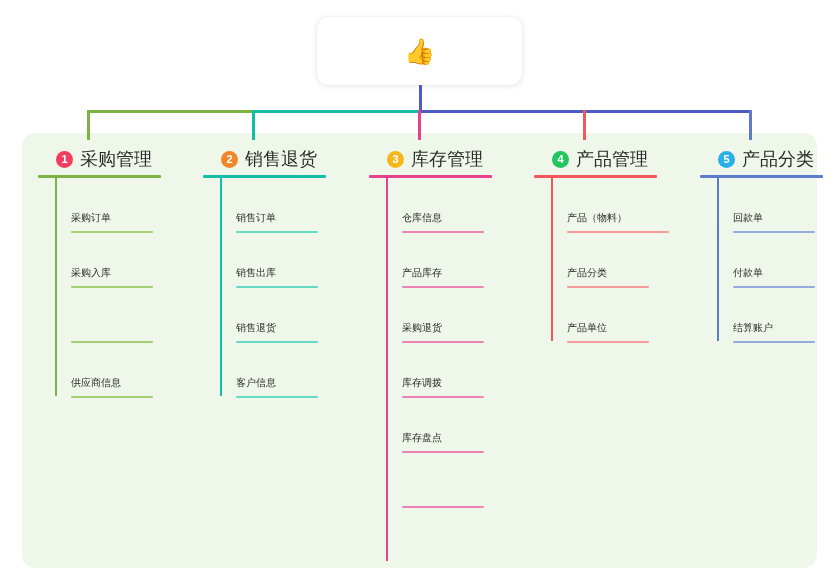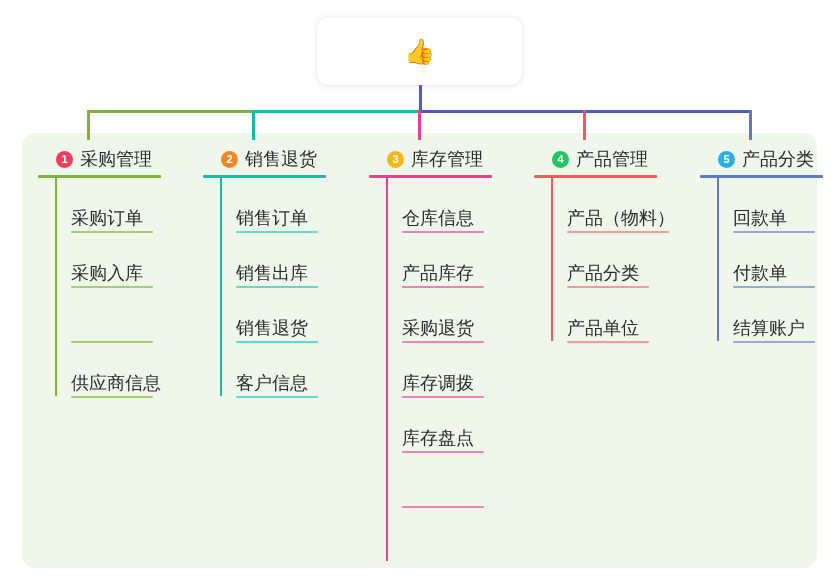--- a/index.html
+++ b/index.html
@@ -114,21 +114,21 @@
   .leaf {
     position: relative;
     height: 55px;
     box-sizing: border-box;
     padding-left: 16px;
     display: flex;
     flex-direction: column;
     justify-content: flex-end;
   }
   .leaf-label {
-    font-size: 18px;
+    font-size: 10px;
     color: #2b2b2b;
     white-space: nowrap;
     padding-bottom: 5px;
     line-height: 16px;
   }
   .leaf-rule {
     height: 1.6px;
     width: 82px;
     border-radius: 1px;
   }

